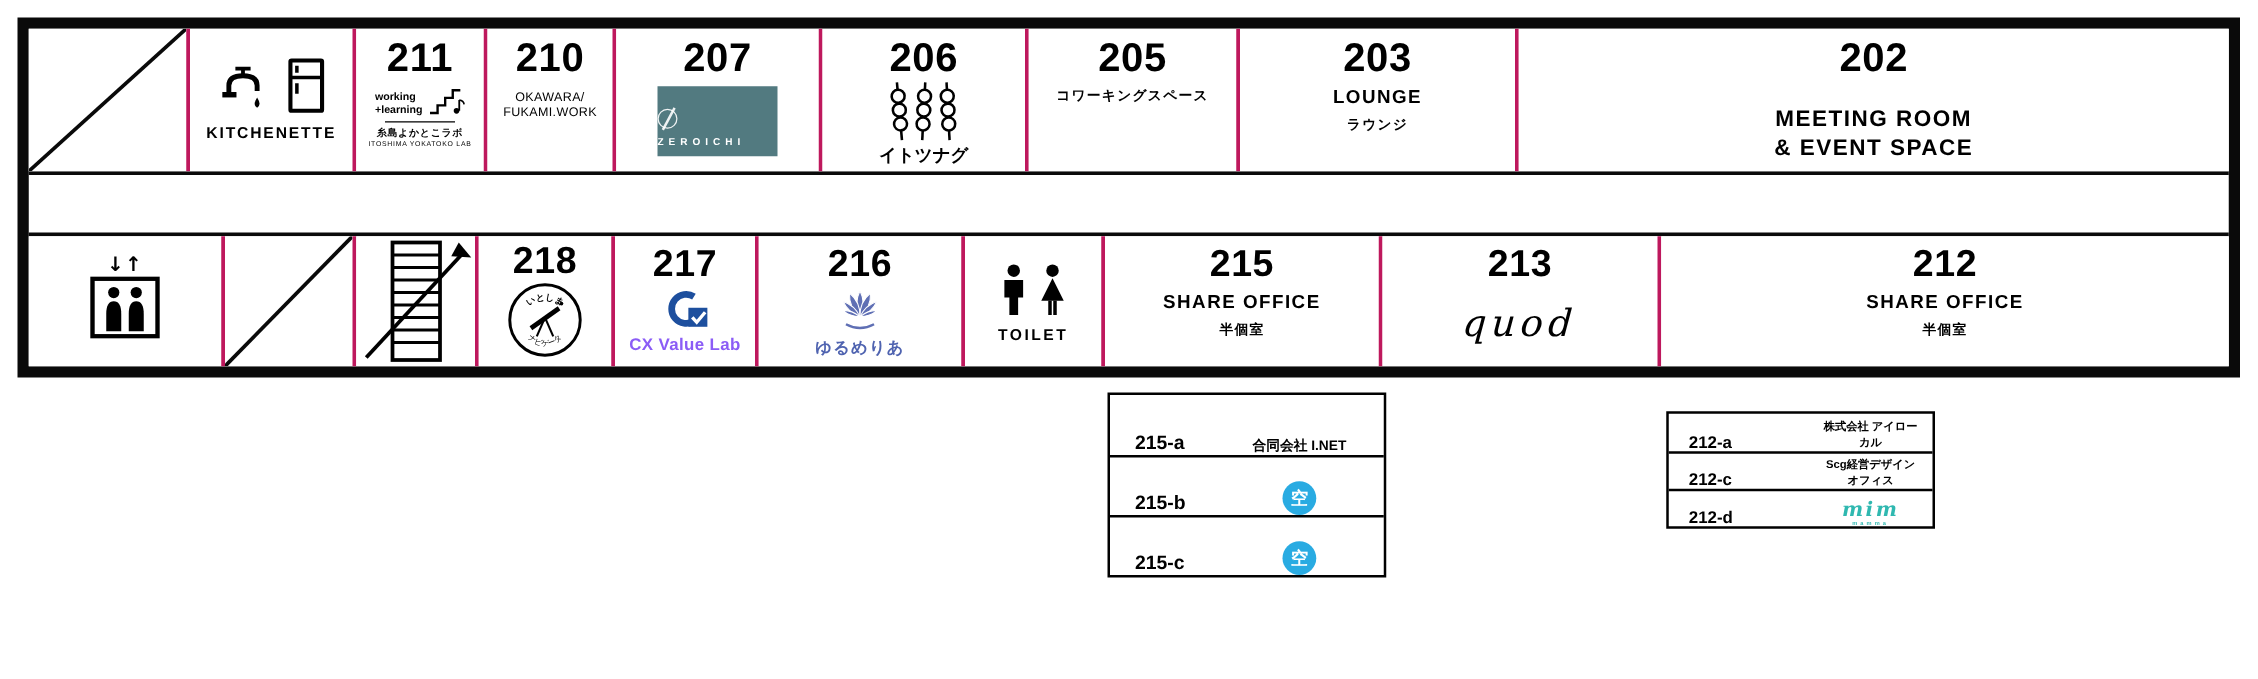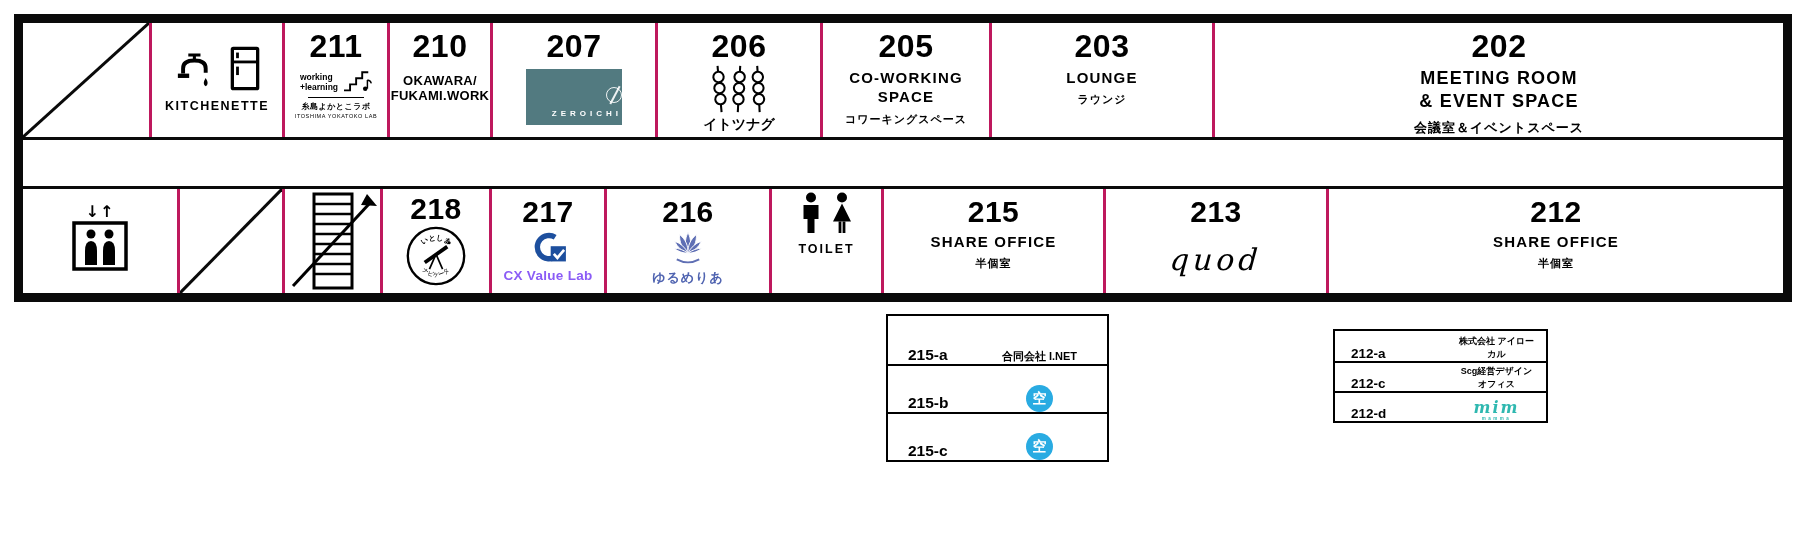--- a/index.html
+++ b/index.html
@@ -19,43 +19,43 @@
           align-items:center; padding-top:7px; overflow:hidden; background:#fff; }
   .cell.last { border-right:none; flex:1 1 auto; }
 
   .diagsvg { position:absolute; left:0; top:0; width:100%; height:100%; }
 
   .num { font-size:32px; font-weight:700; letter-spacing:.5px; line-height:1.05; }
   .row-bottom .num { font-size:30px; }
 
   .name-en { font-weight:700; font-size:15px; letter-spacing:1.2px; line-height:1.3; text-align:center; margin-top:4px; }
   .name-jp { font-weight:700; font-size:11px; margin-top:5px; letter-spacing:1px; }
-  .c202 .name-en { font-size:18px; margin-top:3px; }
+  .c202 .name-en { font-size:18px; margin-top:20px; }
   .c202 .name-jp { font-size:13px; margin-top:6px; }
 
   .fac-label { font-size:12.5px; font-weight:700; letter-spacing:1.5px; }
   .icon-row { display:flex; align-items:flex-end; gap:10px; margin-top:16px; margin-bottom:8px; }
 
   
   .wl-block { display:flex; align-items:flex-end; gap:4px; margin-top:3px; }
   .wl-text { font-size:8.5px; font-weight:700; text-align:left; line-height:1.15; }
   .wl-line { width:56px; height:1px; background:#000; margin:4px 0 3px; }
   .wl-jp { font-size:8px; font-weight:700; letter-spacing:.5px; }
   .wl-en { font-size:5.5px; letter-spacing:.6px; margin-top:1px; }
 
   
-  .okawara { font-size:13px; font-weight:700; line-height:1.2; text-align:center; margin-top:9px; letter-spacing:.3px; }
+  .okawara { font-size:10px; font-weight:400; line-height:1.2; text-align:center; margin-top:9px; letter-spacing:.3px; }
 
   
   .k-row { display:flex; align-items:center; gap:6px; margin-top:12px; }
   .k-name { font-size:13.5px; font-weight:600; }
 
   
   .zeroichi { width:96px; height:56px; background:#527a80; margin-top:5px; display:flex;
-              flex-direction:column; align-items:flex-end; justify-content:flex-end; padding-bottom:7px; }
+              flex-direction:column; align-items:flex-start; justify-content:flex-end; padding-bottom:7px; }
   .z-mark { width:16px; height:16px; border:1.5px solid rgba(255,255,255,.9); border-radius:50%;
             position:relative; margin-bottom:6px; }
   .z-mark::after { content:""; position:absolute; left:7px; top:-3px; width:1.5px; height:20px;
                    background:rgba(255,255,255,.9); transform:rotate(28deg); }
   .z-text { color:#fff; font-size:8px; font-weight:700; letter-spacing:4px; }
 
   
   .ito-name { font-size:14px; font-weight:700; margin-top:2px;text-align:right; }
 
   
@@ -67,21 +67,21 @@
 
   
   .yuru-name { color:#4f63b0; font-size:13px; font-weight:700; letter-spacing:1px; margin-top:1px; }
 
   
   .quod { font-family:"DejaVu Serif", serif; font-style:italic; font-size:30px; letter-spacing:4px;
           margin-top:14px; transform:skewX(-4deg); }
 
   
   .toilet-label { font-size:12.5px; font-weight:700; letter-spacing:2px; margin-top:5px; }
-  .c-toilet { padding-top:2px; }
+  .c-toilet { justify-content:center; padding-top:2px; }
 
   
   .sub-table { position:absolute; background:#fff; border:2.5px solid #000; }
   .t215 { left:886px; top:314px; width:223px; }
   .t212 { left:1333px; top:329px; width:215px; }
   .trow { display:flex; align-items:flex-end; }
   .trow + .trow { border-top:2px solid #000; }
   .t215 .trow { height:48px; }
   .t212 .trow { height:30px;gap:44px; }
   .tid { font-weight:700; }
@@ -186,24 +186,20 @@
                 <circle cx="58" cy="26" r="5.6"></circle>
                 <circle cx="58" cy="38" r="5.6"></circle>
             </g>
           </g>
         </svg>
         <div class="ito-name">イトツナグ</div>
       </div>
 
       <div class="cell" style="flex:0 0 169px">
         <div class="num">205</div>
-        <div class="name-en">
-          <div>CO-WORKING</div>
-          <div>SPACE</div>
-        </div>
         <div class="name-jp">コワーキングスペース</div>
       </div>
 
       <div class="cell" style="flex:0 0 223px">
         <div class="num">203</div>
         <div class="name-en">LOUNGE</div>
         <div class="name-jp">ラウンジ</div>
       </div>
 
       <div class="cell last c202">

